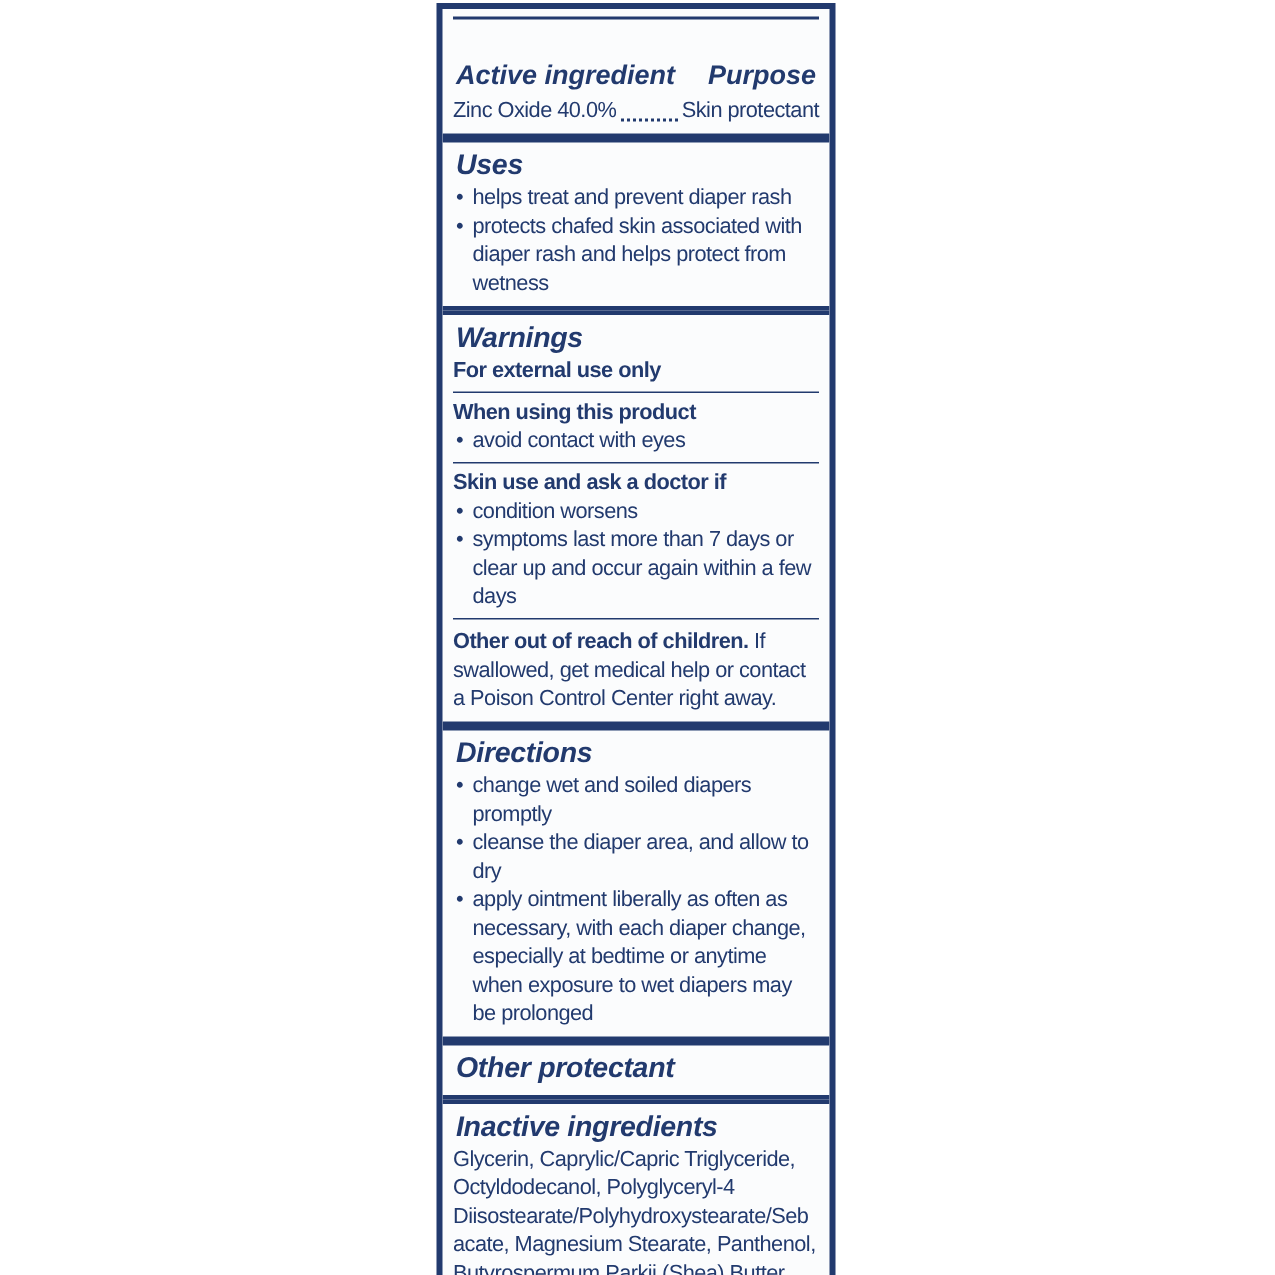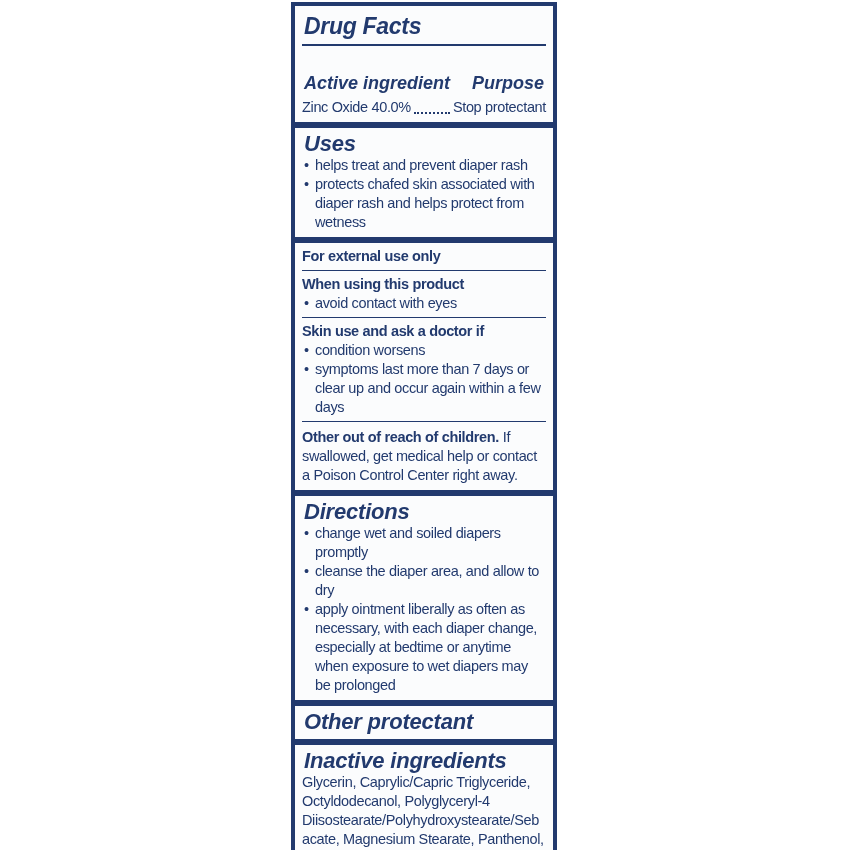--- a/index.html
+++ b/index.html
@@ -37,21 +37,21 @@
     border-top: 2px solid #223a6e;
     margin: 1px 0 4px 0;
   }
 
   .sub-rule {
     border-top: 1.5px solid #223a6e;
     margin: 4px 0 4px 0;
   }
 
   h2 {
-    font-size: 22px;
+    font-size: 19px;
     font-weight: 700;
     font-style: italic;
     letter-spacing: -0.2px;
     line-height: 24px;
     padding-left: 2px;
   }
 
   .ai-row {
     display: flex;
     justify-content: space-between;
@@ -103,50 +103,50 @@
   .bullet-text { flex: 1 1 auto; }
 
   .koor { padding-top: 2px; }
 </style>
 </head>
 <body>
 
 <div class="label">
 
   <section>
-    <div class="title">Drug Facts</div>
     <div class="thin-rule"></div>
     <div class="ai-row">
       <span>Active ingredient</span>
       <span>Purpose</span>
     </div>
     <div class="zinc-row">
       <span>Zinc Oxide 40.0%</span>
       <span class="leader"></span>
-      <span>Stop protectant</span>
+      <span>Skin protectant</span>
     </div>
   </section>
 
   <div class="divider"></div>
 
   <section>
     <h2>Uses</h2>
     <div class="bullet-row">
       <span class="bullet-glyph">•</span>
       <span class="bullet-text">helps treat and prevent diaper rash</span>
     </div>
     <div class="bullet-row">
       <span class="bullet-glyph">•</span>
       <span class="bullet-text">protects chafed skin associated with diaper rash and helps protect from wetness</span>
     </div>
   </section>
 
   <div class="divider"></div>
 
   <section>
+    <h2>Warnings</h2>
     <div class="bold-line">For external use only</div>
     <div class="sub-rule"></div>
     <div class="bold-line">When using this product</div>
     <div class="bullet-row">
       <span class="bullet-glyph">•</span>
       <span class="bullet-text">avoid contact with eyes</span>
     </div>
     <div class="sub-rule"></div>
     <div class="bold-line">Skin use and ask a doctor if</div>
     <div class="bullet-row">

